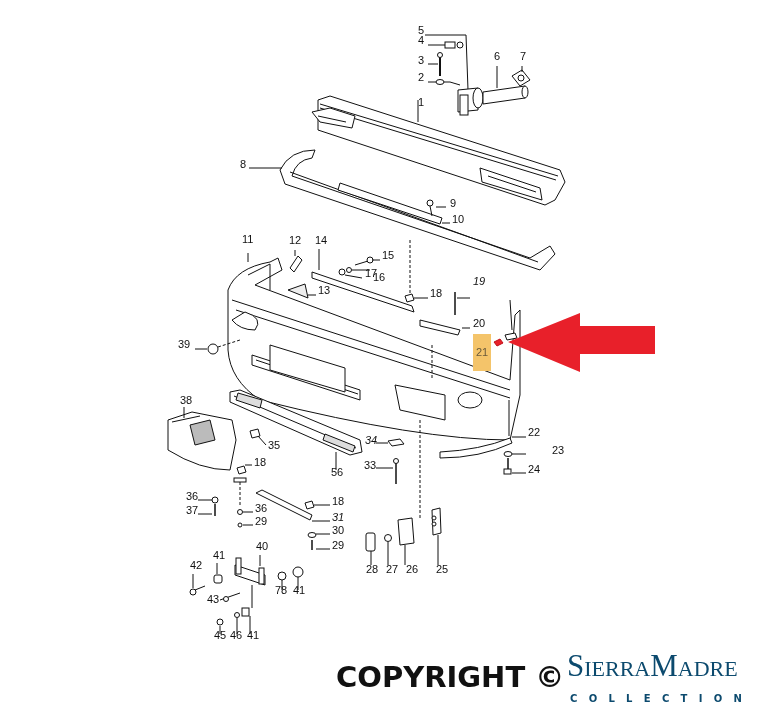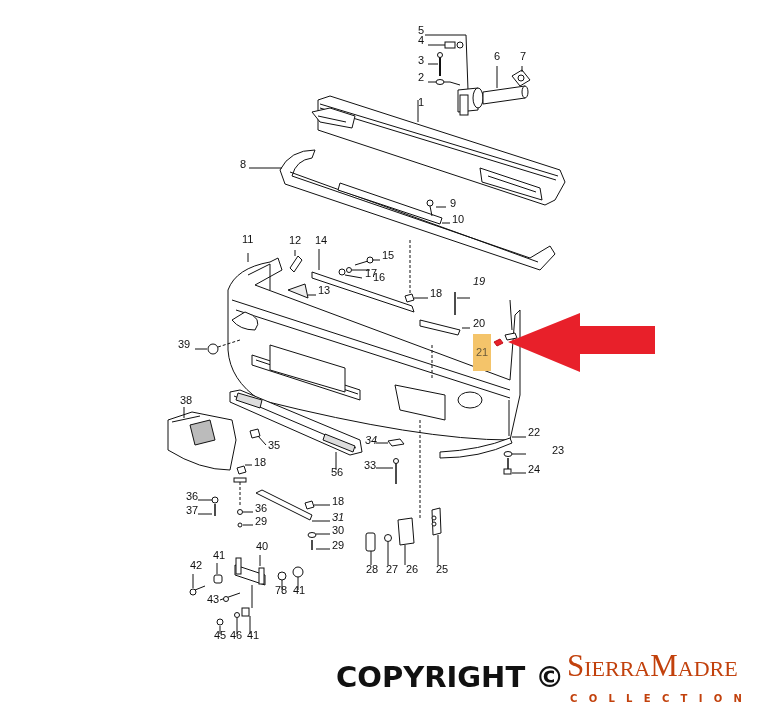--- a/index.html
+++ b/index.html
@@ -1,21 +1,21 @@
 <!DOCTYPE html>
 <html><head>
 <meta charset="utf-8">
 <style>
   html, body { margin: 0; padding: 0; background: #ffffff; }
   body { width: 767px; height: 703px; position: relative; overflow: hidden; font-family: "Liberation Sans", sans-serif; }
   #diagram { position: absolute; left: 0; top: 0; width: 767px; height: 703px; }
   .lbl { position: absolute; font-family: "Liberation Sans", sans-serif; font-size: 11px; color: #111; line-height: 1; white-space: nowrap; }
   .lbl.hl { background: #f4c46a; color: #6a5a3a; padding: 13px 3px; font-size: 11px; }
   .footer-copy { position: absolute; left: 336px; top: 660px; font-family: "DejaVu Sans", sans-serif; font-weight: bold; font-size: 29px; color: #111; letter-spacing: 0px; }
-  .brand { position: absolute; left: 567px; top: 650px; font-family: "Liberation Serif", serif; color: #c2410c; }
+  .brand { position: absolute; left: 567px; top: 650px; font-family: "Liberation Serif", serif; color: #0c4a6e; }
   .brand-name { font-size: 31px; letter-spacing: 0px; display: block; line-height: 1; }
   .brand-name .sm { font-size: 22px; }
   .brand-sub { font-family: "DejaVu Sans", sans-serif; font-weight: bold; font-size: 10px; letter-spacing: 11.3px; display: block; margin-top: 12px; margin-left: 3px; }
 </style>
 </head>
 <body>
 
 <svg id="diagram" viewBox="0 0 767 703" xmlns="http://www.w3.org/2000/svg" fill="none" stroke="#111" stroke-width="1">
 
   <g>

